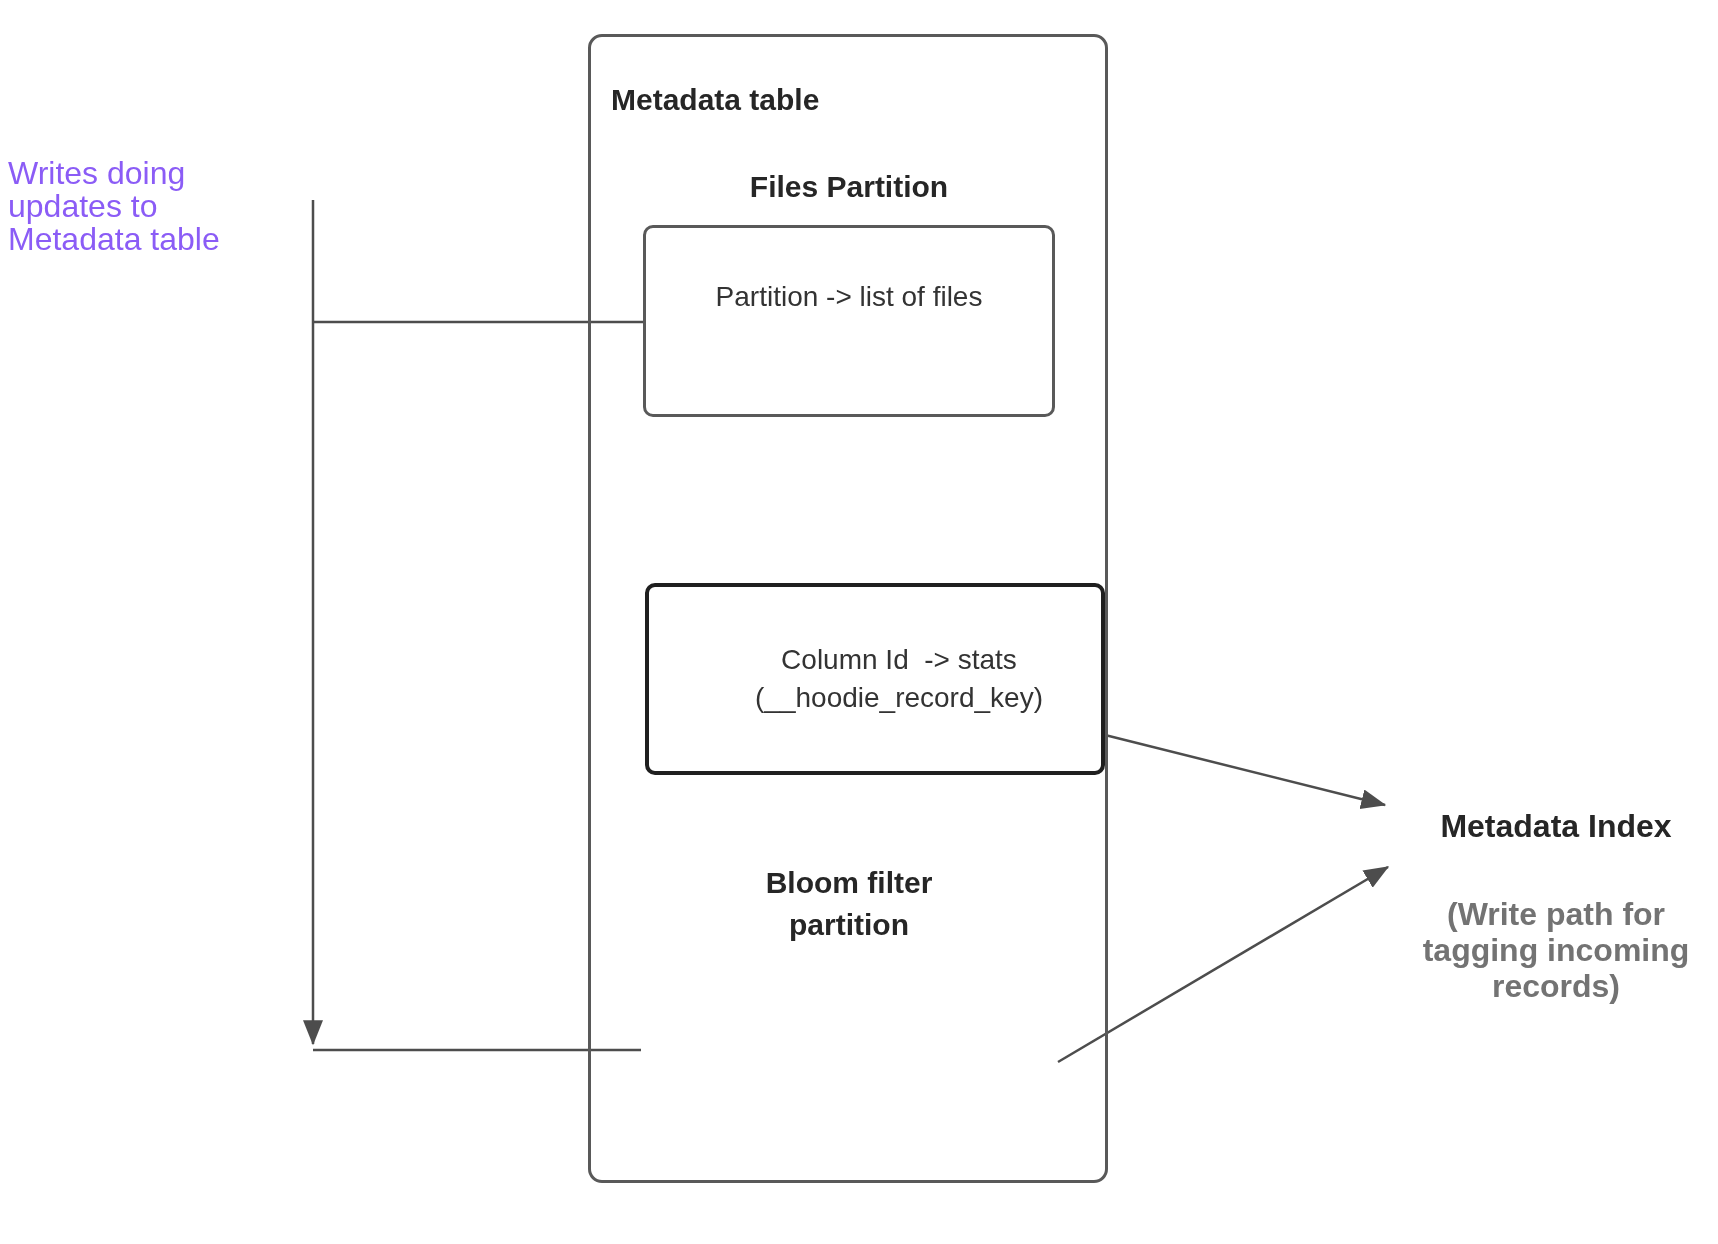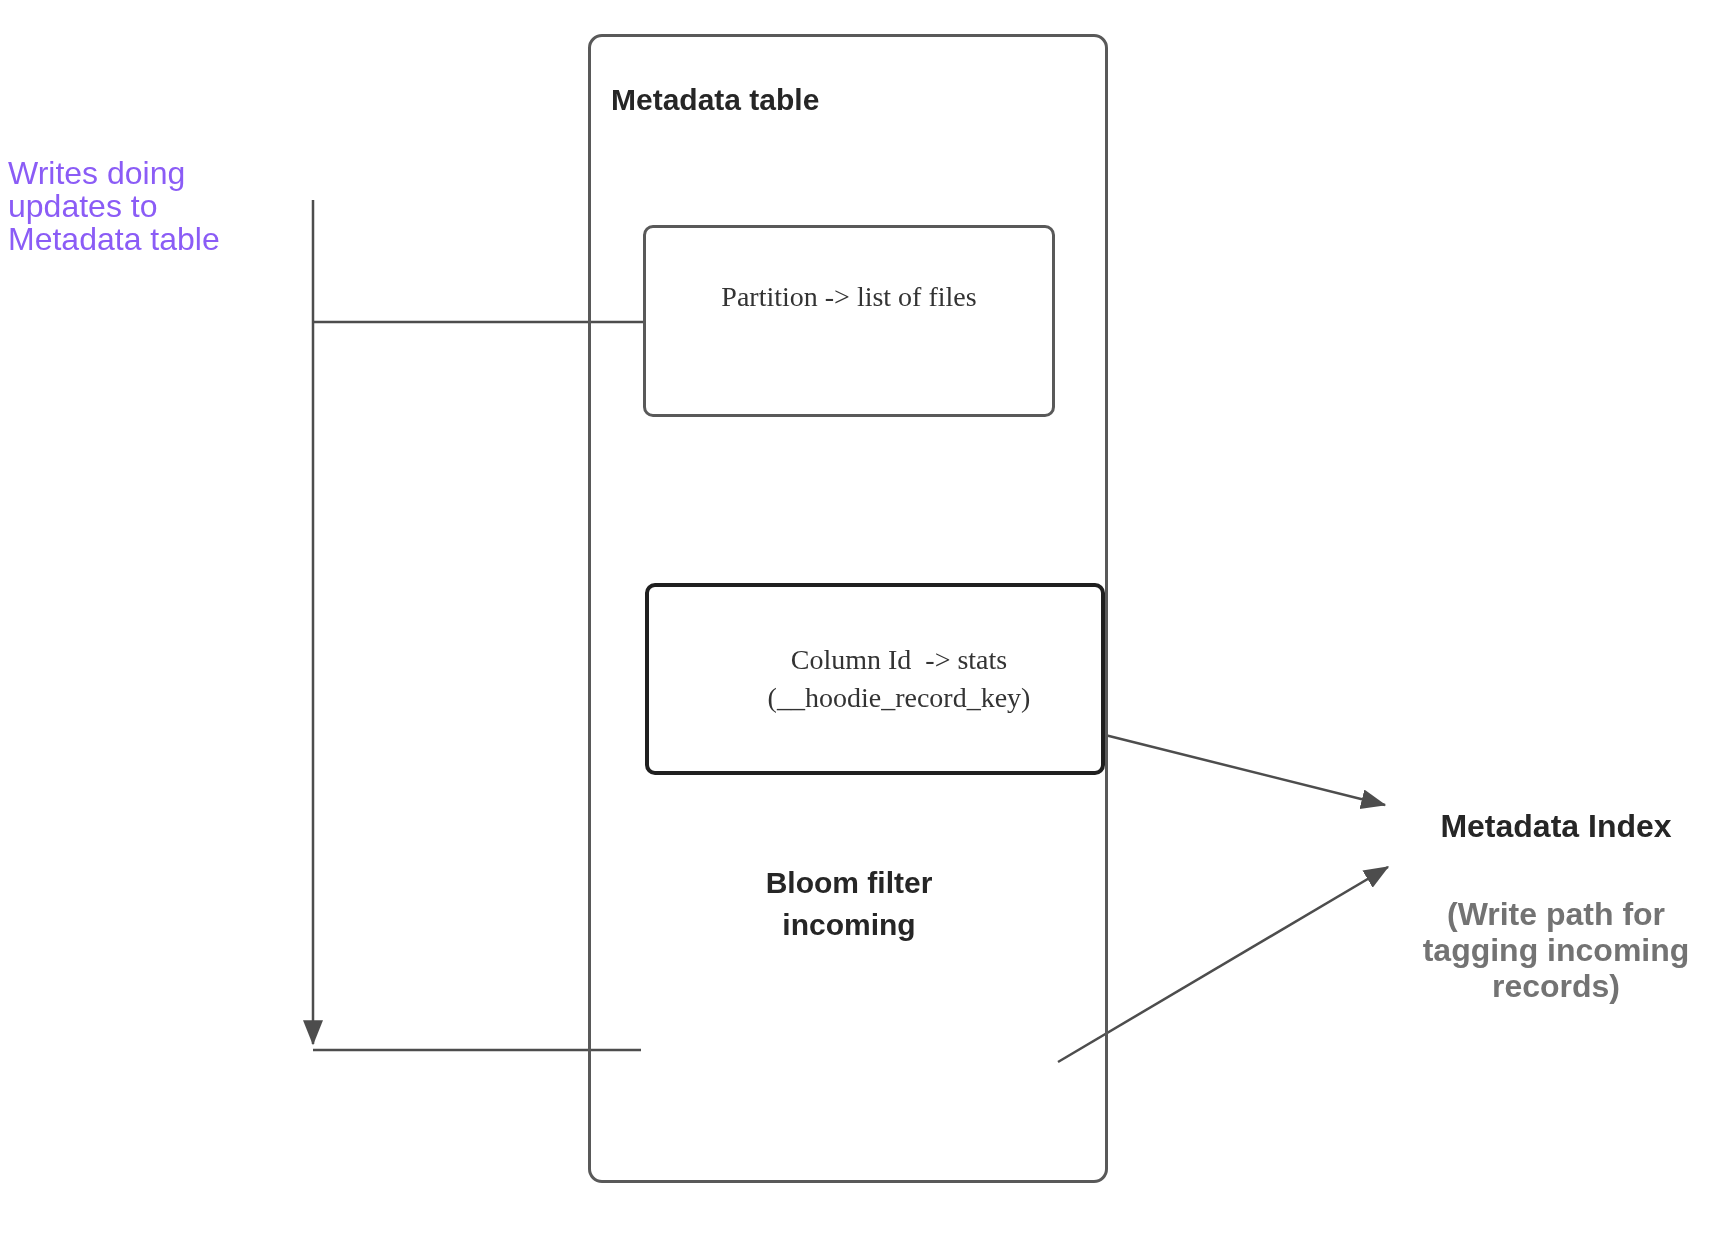--- a/index.html
+++ b/index.html
@@ -60,21 +60,20 @@
     border: 3px solid #595959;
     border-radius: 10px;
     background: #ffffff;
     display: flex;
     align-items: center;
     justify-content: center;
     font-size: 28px;
     line-height: 38px;
     color: #333333;
     text-align: center;
-    font-family: Liberation Serif, serif;
   }
   .files-box {
     left: 643px; top: 225px;
     width: 406px; height: 186px;
   }
   .files-box .box-text { transform: translateY(-24px); }
   .colstats-box {
     left: 645px; top: 583px;
     width: 404px; height: 184px;
     border: 4px solid #1f1f1f;
@@ -137,30 +136,31 @@
     <line x1="1058" y1="1062" x2="1388" y2="867" stroke="#4d4d4d" stroke-width="2.5" marker-end="url(#arrowhead)"></line>
   </svg>
 
   <div class="abs writes-note pre">Writes doing
 updates to
 Metadata table</div>
 
   <div class="abs outer-box"></div>
   <div class="abs outer-title">Metadata table</div>
 
+  <div class="abs part-heading files-heading pre">Files Partition</div>
   <div class="abs part-box files-box">
     <div class="box-text pre">Partition -&gt; list of files</div>
   </div>
 
   <div class="abs part-box colstats-box">
     <div class="box-text pre">Column Id  -&gt; stats
 (__hoodie_record_key)</div>
   </div>
 
   <div class="abs part-heading bloom-heading pre">Bloom filter
-incoming</div>
+partition</div>
 
   <div class="abs index-title">Metadata Index</div>
   <div class="abs index-subtitle pre">(Write path for
 tagging incoming
 records)</div>
 
 </div>
 
 </body></html>

